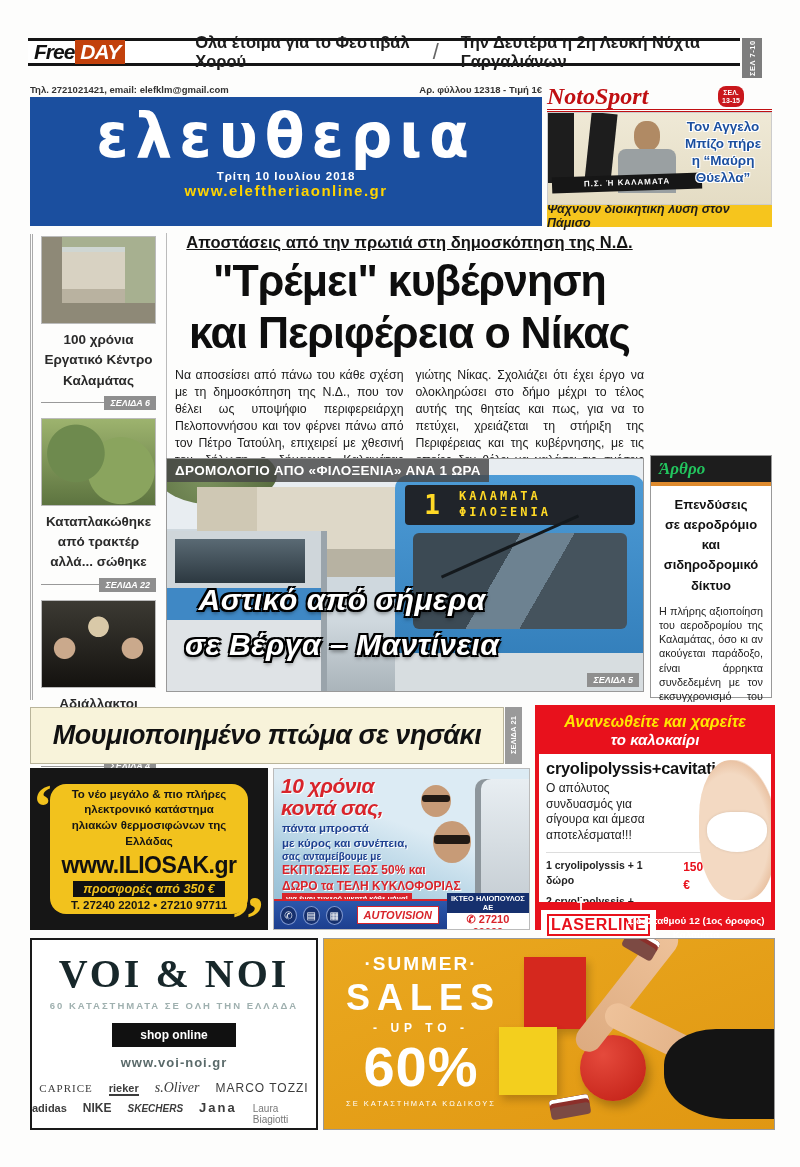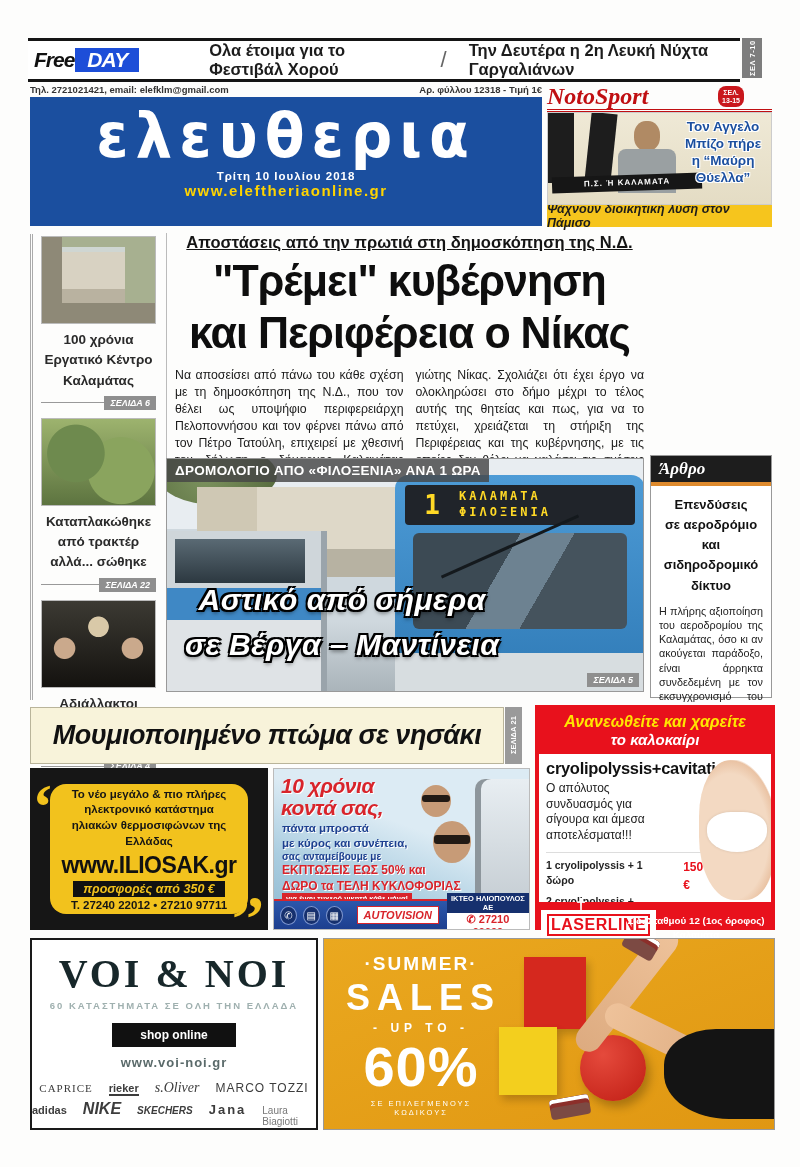--- a/index.html
+++ b/index.html
@@ -2,26 +2,26 @@
 <html><head>
 <meta charset="utf-8">
 <style>
   * { margin:0; padding:0; box-sizing:border-box; }
   html,body { background:#e9e9e9; }
   body { font-family:"Liberation Sans", sans-serif; }
   #page { position:relative; width:800px; height:1167px; background:#fdfdfc; margin:0 auto; overflow:hidden; }
   .pre { white-space:pre-line; }
 
   
-  #topbar { position:absolute; left:28px; top:38px; width:712px; height:44px;
+  #topbar { position:absolute; left:28px; top:38px; width:712px; height:28px;
     border-top:3px solid #151515; border-bottom:3px solid #151515;
     display:flex; align-items:center; background:#fff; }
   .freeday { display:flex; align-items:center; margin-left:6px; font-style:italic; font-weight:900; font-size:21px; }
   .freeday .f1 { color:#111; letter-spacing:-1px; }
-  .freeday .f2 { background:#1d4ed8; color:#fff; padding:0 12px; margin-left:1px; letter-spacing:-1px; }
+  .freeday .f2 { background:#c2410c; color:#fff; padding:0 5px; margin-left:1px; letter-spacing:-1px; }
   .tb-head { font-weight:bold; font-size:16.5px; color:#1c1c1c; }
   .tb-sep { color:#666; font-size:22px; margin:0 22px; font-weight:300; }
   #topbar .tb-head:first-of-type { margin-left:70px; }
   #top-side-badge { position:absolute; left:742px; top:38px; width:20px; height:40px; background:#7d7d7d;
     color:#fff; font-size:7.5px; font-weight:bold; display:flex; align-items:center; justify-content:center;
     writing-mode:vertical-rl; transform:rotate(180deg); letter-spacing:.5px; }
 
   
   #contact-row { position:absolute; left:30px; top:84px; width:512px; display:flex; justify-content:space-between;
     font-size:9.5px; color:#333; font-weight:bold; }
@@ -90,21 +90,21 @@
   .bus-wiper { position:absolute; left:40px; top:70px; width:150px; height:3px; background:#14191d; transform:rotate(-24deg); }
   #bus-label { position:absolute; left:0; top:0; background:rgba(70,70,70,.82); color:#fff; font-weight:bold; font-size:13.5px;
     padding:4px 8px; letter-spacing:.3px; }
   #bus-overlay { position:absolute; left:18px; top:118px; color:#fff; font-weight:900; font-size:30px; line-height:1.5; text-align:center;
     text-shadow:-2px -2px 0 #000,2px -2px 0 #000,-2px 2px 0 #000,2px 2px 0 #000,0 3px 4px rgba(0,0,0,.6);
     font-style:italic; letter-spacing:.5px; }
   #bus-page { position:absolute; right:4px; bottom:4px; }
 
   
   #arthro { position:absolute; left:650px; top:455px; width:122px; height:243px; border:1px solid #999; background:#fff; }
-  #arthro-head { background:#1d1d1d; color:#ffffff; font-family:"Liberation Serif", serif; font-style:italic; font-weight:bold;
+  #arthro-head { background:#1d1d1d; color:#22c55e; font-family:"Liberation Serif", serif; font-style:italic; font-weight:bold;
     font-size:17px; padding:3px 8px; border-bottom:4px solid #de8a2d; }
   #arthro-title { text-align:center; font-weight:bold; font-size:13px; line-height:1.55; padding:9px 6px 6px; color:#111; }
   #arthro-body { font-size:10.8px; line-height:1.32; text-align:justify; padding:2px 8px; color:#222; }
   #arthro-foot { display:flex; align-items:center; padding:4px 6px; }
   #arthro-foot .line { flex:1; border-top:1px solid #888; }
   #arthro-foot span { font-weight:bold; font-style:italic; font-size:10.5px; margin-left:8px; color:#111; }
 
   
   #mummy { position:absolute; left:30px; top:707px; width:474px; height:57px; background:#f8f3da; border:1px solid #b9b49a;
     display:flex; align-items:center; justify-content:center; }
@@ -175,21 +175,21 @@
   #vn-sub { font-size:9.5px; color:#9fb0af; letter-spacing:2px; margin-top:6px; font-weight:bold; }
   #vn-btn { background:#111; color:#fff; font-weight:bold; font-size:12px; padding:5px 28px; margin-top:12px; }
   #vn-url { font-size:13px; font-weight:bold; color:#5a6a6a; margin-top:8px; letter-spacing:1px; }
   .vn-brands { display:flex; gap:16px; align-items:baseline; justify-content:center; margin-top:10px; color:#3c3c3c; flex-wrap:nowrap; }
   .vn-brands.second { margin-top:4px; }
   .b-caprice { font-family:"Liberation Serif", serif; font-size:11px; letter-spacing:1px; }
   .b-rieker { font-weight:900; font-size:11px; border-bottom:2px solid #3c3c3c; }
   .b-soliver { font-family:"Liberation Serif", serif; font-style:italic; font-size:14px; }
   .b-marco { font-size:12px; letter-spacing:1px; }
   .b-adidas { font-weight:900; font-size:11px; }
-  .b-nike { font-weight:900; font-style:italic; font-size:16px; }
+  .b-nike { font-weight:900; font-size:12px; }
   .b-skech { font-weight:900; font-style:italic; font-size:10px; }
   .b-jana { font-weight:900; font-size:13px; letter-spacing:2px; }
   .b-laura { font-size:10px; color:#777; }
 
   
   #summer { position:absolute; left:323px; top:938px; width:452px; height:192px; border:1px solid #999;
     background:linear-gradient(160deg,#eaa81f,#e09712); overflow:hidden; }
   #sm-text { position:absolute; left:22px; top:14px; text-align:center; color:#fff; width:150px; }
   #sm-l1 { font-size:19px; letter-spacing:2px; font-weight:bold; }
   #sm-l2 { font-size:36px; font-weight:900; letter-spacing:7px; margin-top:2px; }
@@ -437,17 +437,17 @@
     <div class="sm-leg1"></div>
     <div class="sm-leg2"></div>
     <div class="sm-hip"></div>
     <div class="sm-sandal1"></div>
     <div class="sm-sandal2"></div>
     <div id="sm-text">
       <div id="sm-l1">·SUMMER·</div>
       <div id="sm-l2">SALES</div>
       <div id="sm-l3">- UP TO -</div>
       <div id="sm-pct">60%</div>
-      <div id="sm-note">ΣΕ ΕΠΙΛΕΓΜΕΝΟΥΣ ΚΩΔΙΚΟΥΣ</div>
+      <div id="sm-note">ΣΕ ΚΑΤΑΣΤΗΜΑΤΑ ΚΩΔΙΚΟΥΣ</div>
     </div>
   </div>
 
 </div>
 
 </body></html>

